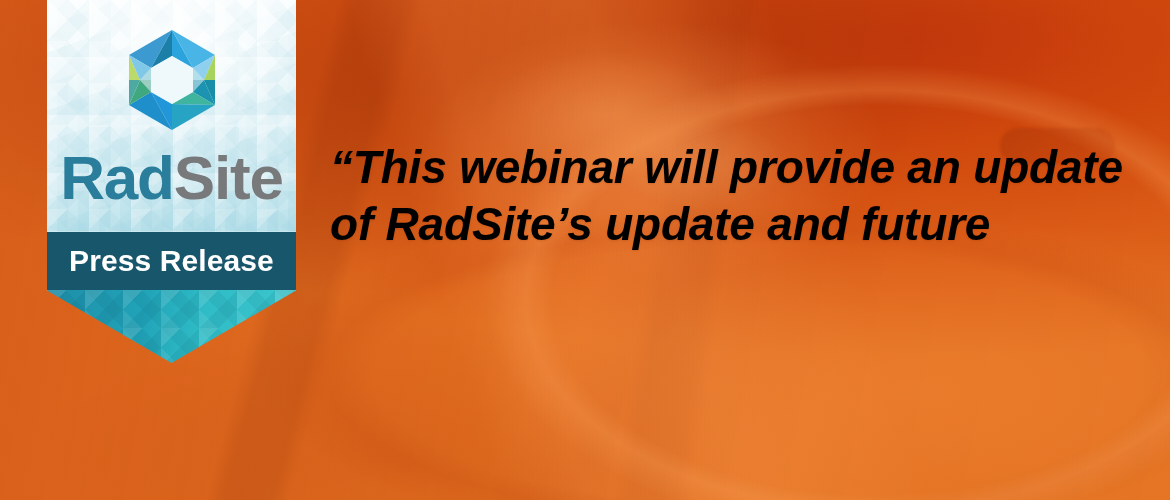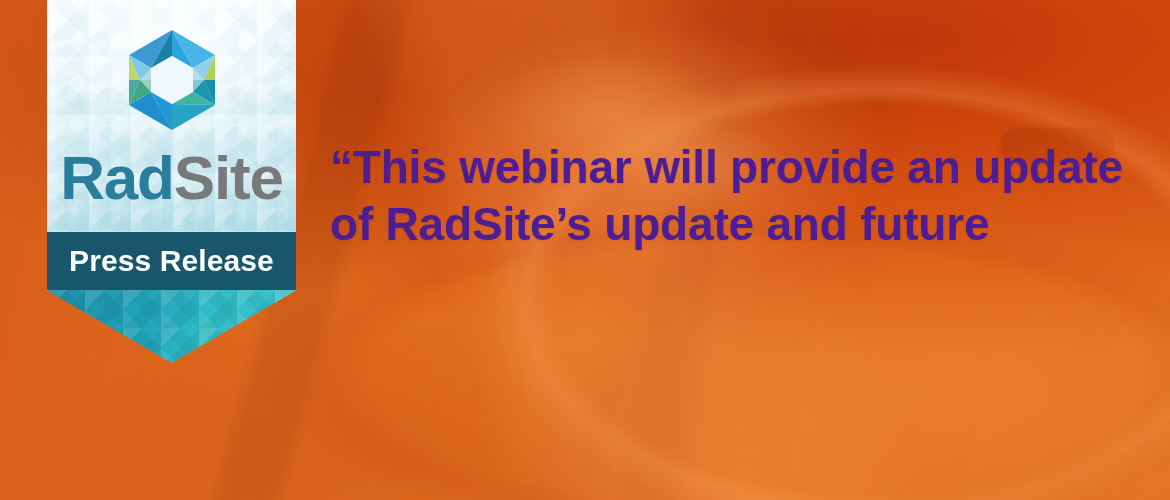--- a/index.html
+++ b/index.html
@@ -170,23 +170,24 @@
   .wm-rad  { color:#2A7E9B; }
   .wm-site { color:#77797B; }
 
   
   #quote {
     position:absolute;
     left:330px; top:139px;
     width:820px;
   }
   .quote-line {
-    color:#4c1d95;
+    color:#000000;
     font-size:46px;
     font-weight:700;
+    font-style:italic;
     line-height:57px;
     letter-spacing:-0.2px;
     white-space:nowrap;
     text-shadow:0 1px 2px rgba(120,40,0,0.16);
   }
 </style>
 </head>
 <body>
 
 <div id="banner-root">

